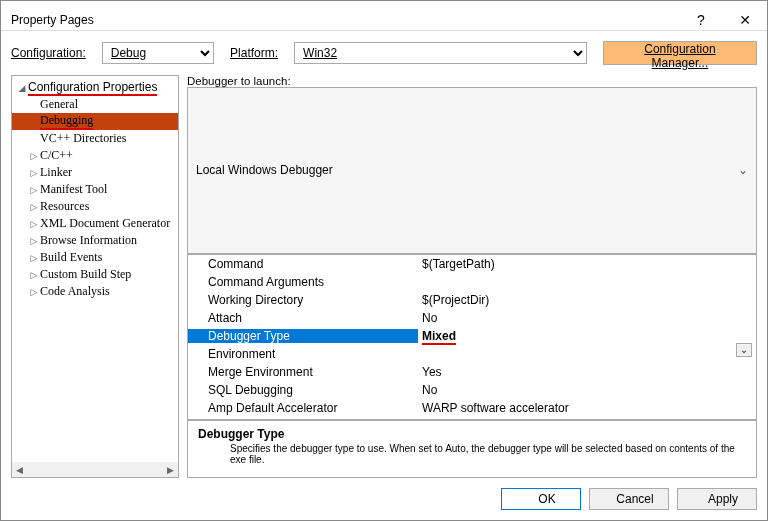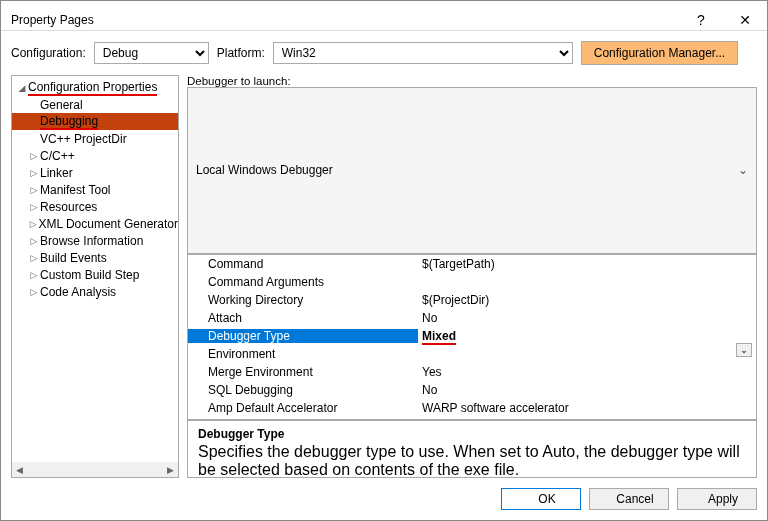--- a/index.html
+++ b/index.html
@@ -24,22 +24,23 @@
 }
 .titlebar .title { flex: 1; }
 .titlebar .winbtn {
   width: 44px; height: 30px;
   display: flex; align-items: center; justify-content: center;
   font-size: 14px;
 }
 .config-row {
   display: flex;
   align-items: center;
-  gap: 8px;
+  gap: 16px;
   padding: 10px;
+  text-decoration: underline;
 }
 .config-row label { }
 .config-row select {
   height: 22px;
   border: 1px solid #aaa;
   padding: 1px 4px;
   font-family: inherit;
   font-size: 12px;
   background: #fff;
 }
@@ -75,21 +76,21 @@
   white-space: nowrap;
 }
 .tree-item .exp {
   width: 12px;
   text-align: center;
   color: #666;
   font-size: 9px;
 }
 .tree-item .label { }
 .tree-item.level0 { padding-left: 4px; }
-.tree-item.level1 { padding-left: 16px; }
+.tree-item.level1 { padding-left: 16px; font-family: Liberation Serif, serif; }
 .tree-item.selected { background: #c2410c; }
 .underline-red { border-bottom: 2px solid #d00; }
 .right {
   flex: 1;
   display: flex;
   flex-direction: column;
   overflow: hidden;
 }
 .launch-row {
   display: flex;
@@ -150,21 +151,21 @@
   align-items: center;
   justify-content: center;
   color: #555;
 }
 .help-panel {
   border: 1px solid #aaa;
   padding: 6px 10px;
   height: 58px;
 }
 .help-panel .helptitle { font-weight: 600; margin-bottom: 2px; }
-.help-panel .helptext { font-size: 16px; }
+.help-panel .helptext { font-size: 10px; margin-left: 32px; }
 .button-row {
   display: flex;
   justify-content: flex-end;
   gap: 8px;
   padding: 10px;
 }
 .button-row button {
   width: 80px;
   height: 22px;
   border: 1px solid #aaa;
@@ -221,21 +222,21 @@
       <div class="tree-item level1">
         <span class="exp"></span>
         <span class="label">General</span>
       </div>
       <div class="tree-item level1 selected">
         <span class="exp"></span>
         <span class="label underline-red">Debugging</span>
       </div>
       <div class="tree-item level1">
         <span class="exp"></span>
-        <span class="label">VC++ ProjectDir</span>
+        <span class="label">VC++ Directories</span>
       </div>
       <div class="tree-item level1">
         <span class="exp">▷</span>
         <span class="label">C/C++</span>
       </div>
       <div class="tree-item level1">
         <span class="exp">▷</span>
         <span class="label">Linker</span>
       </div>
       <div class="tree-item level1">

